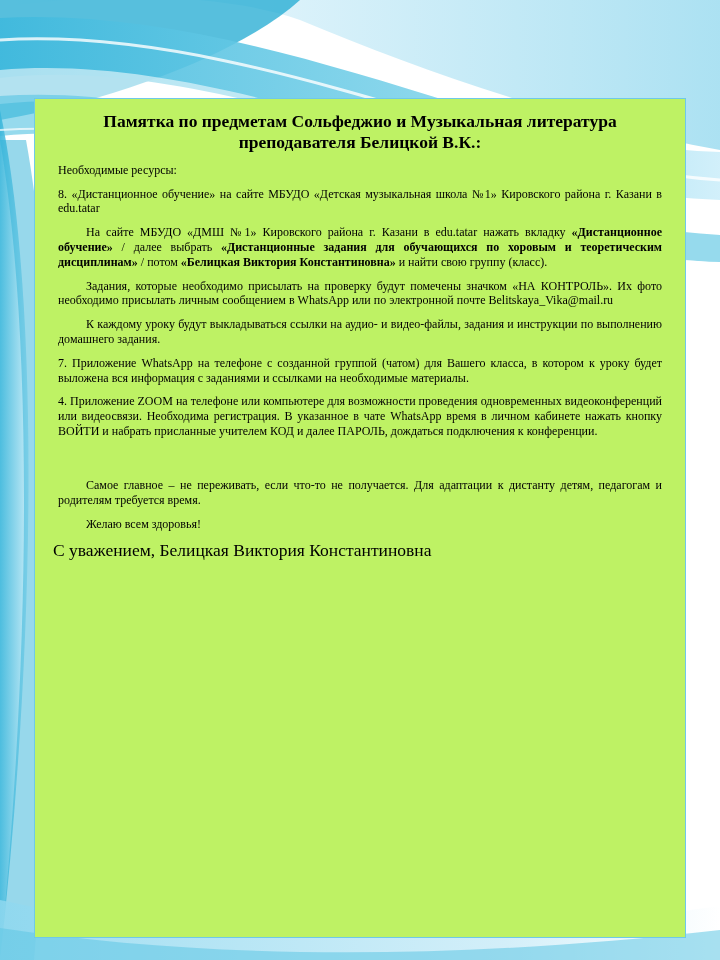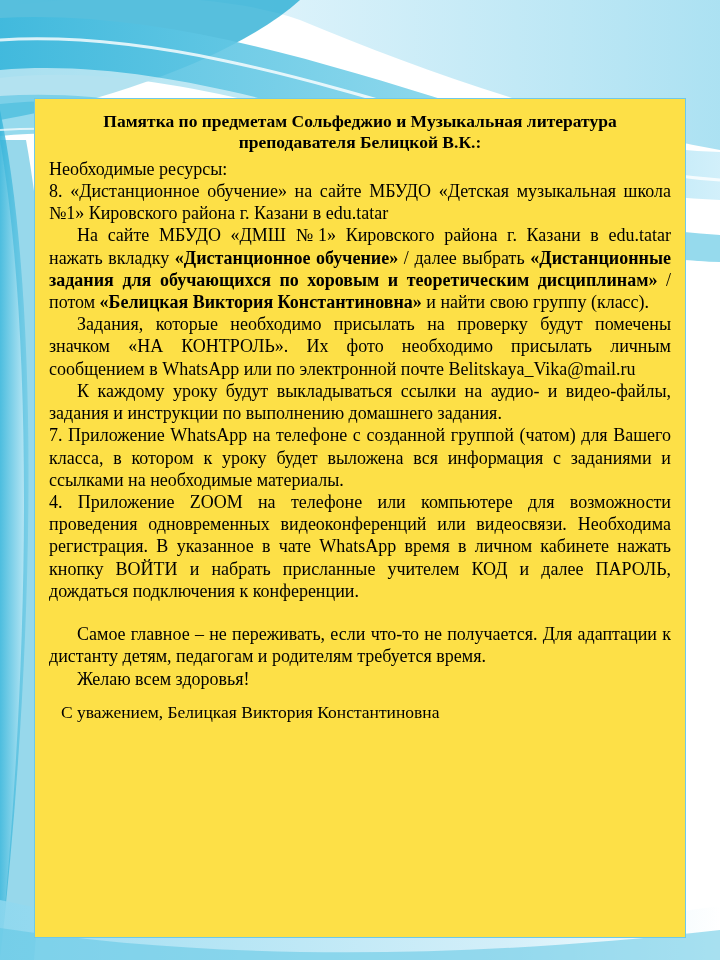--- a/index.html
+++ b/index.html
@@ -28,35 +28,35 @@
     height: 960px;
     pointer-events: none;
   }
   .content-frame {
     position: absolute;
     left: 34px;
     top: 98px;
     width: 652px;
     height: 840px;
     border: 1px solid #6fc9e8;
-    background: #fde047;
+    background: #bef264;
     box-sizing: border-box;
     padding: 10px 14px 8px 14px;
   }
   .doc-title {
     text-align: center;
     font-weight: bold;
     font-size: 17.5px;
     line-height: 1.22;
     margin: 2px 0 4px 0;
     color: #000000;
   }
   p.para {
-    margin: 0;
-    font-size: 18px;
+    margin: 9px;
+    font-size: 12px;
     line-height: 1.235;
     text-align: justify;
     text-justify: inter-word;
     color: #000000;
     hyphens: none;
   }
   p.indent {
     text-indent: 28px;
   }
   .bi {
@@ -66,21 +66,21 @@
     color: #ff0000;
     font-weight: bold;
   }
   .gap-small {
     height: 7px;
   }
   .gap-med {
     height: 14px;
   }
   .last-line {
-    margin: 12px;
+    margin: 4px;
     font-size: 17.5px;
     line-height: 1.235;
     text-align: left;
     color: #000000;
   }
 </style>
 </head>
 <body>
 
 <div class="slide">

